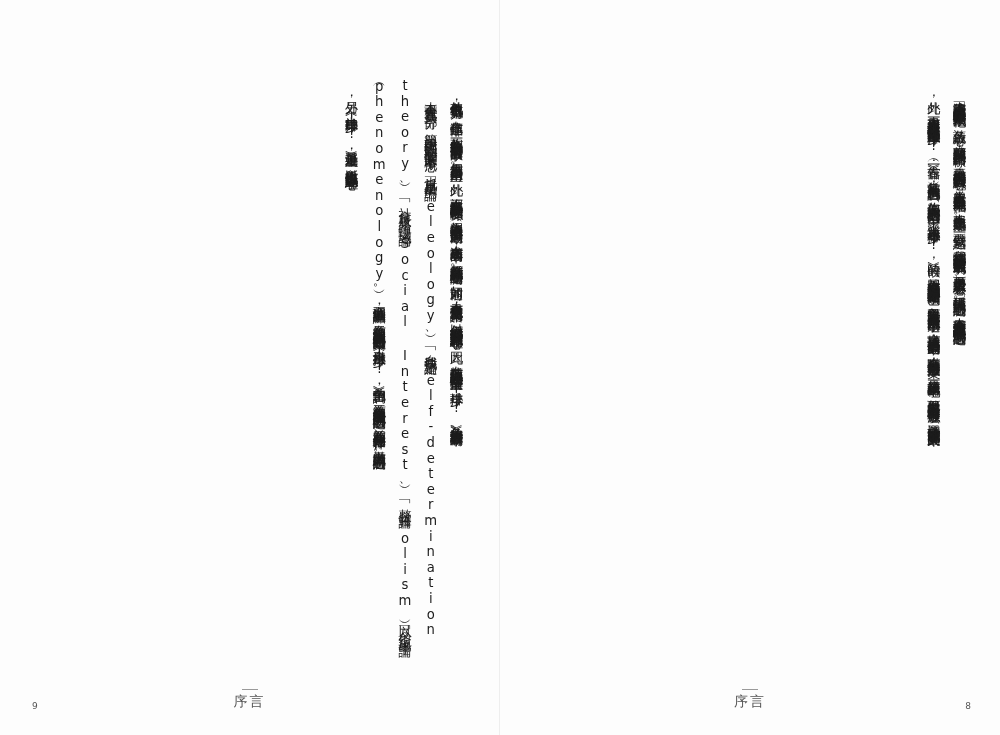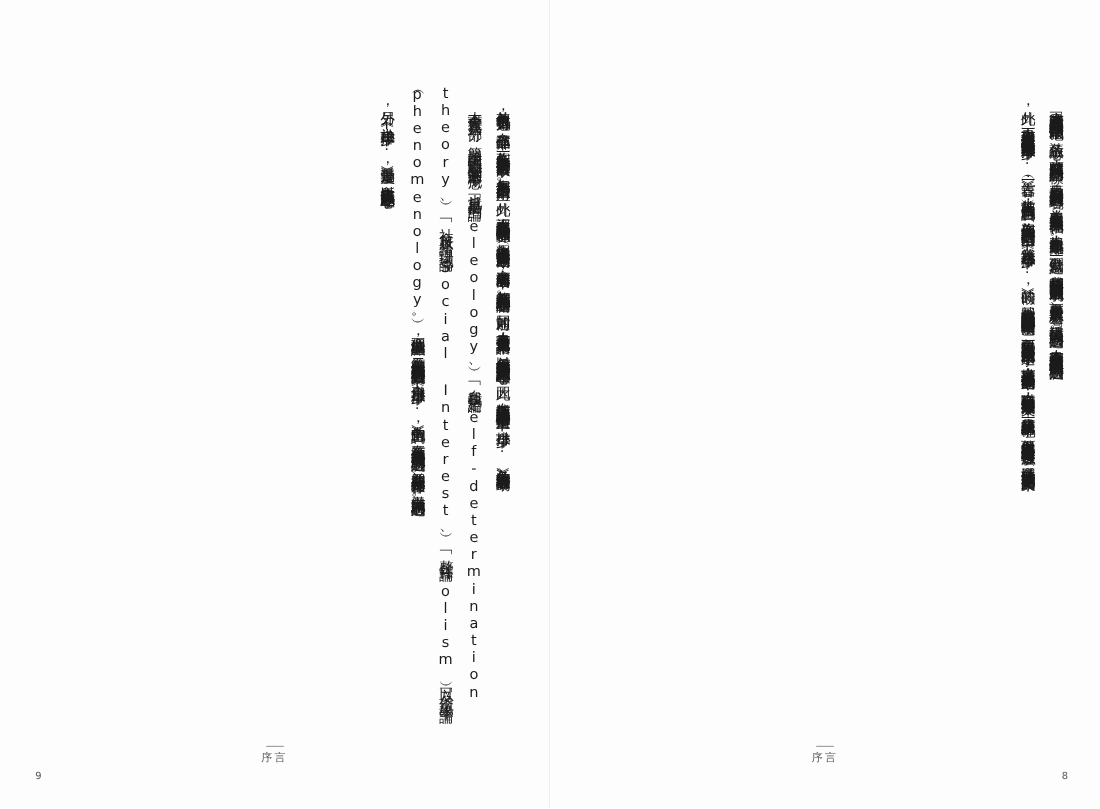--- a/index.html
+++ b/index.html
@@ -67,22 +67,22 @@
   }
   .folio {
     position: absolute;
     bottom: 0;
     font-size: 9px;
     color: #555555;
     letter-spacing: 1px;
   }
   .running-head {
     position: absolute;
-    bottom: 15px;
-    font-size: 10px;
+    bottom: 0;
+    font-size: 14px;
     color: #555555;
     letter-spacing: 2px;
   }
   .running-head::before {
     content: "";
     display: block;
     width: 16px;
     height: 1px;
     background: #9a9a9a;
     margin: 0 auto 3px auto;

